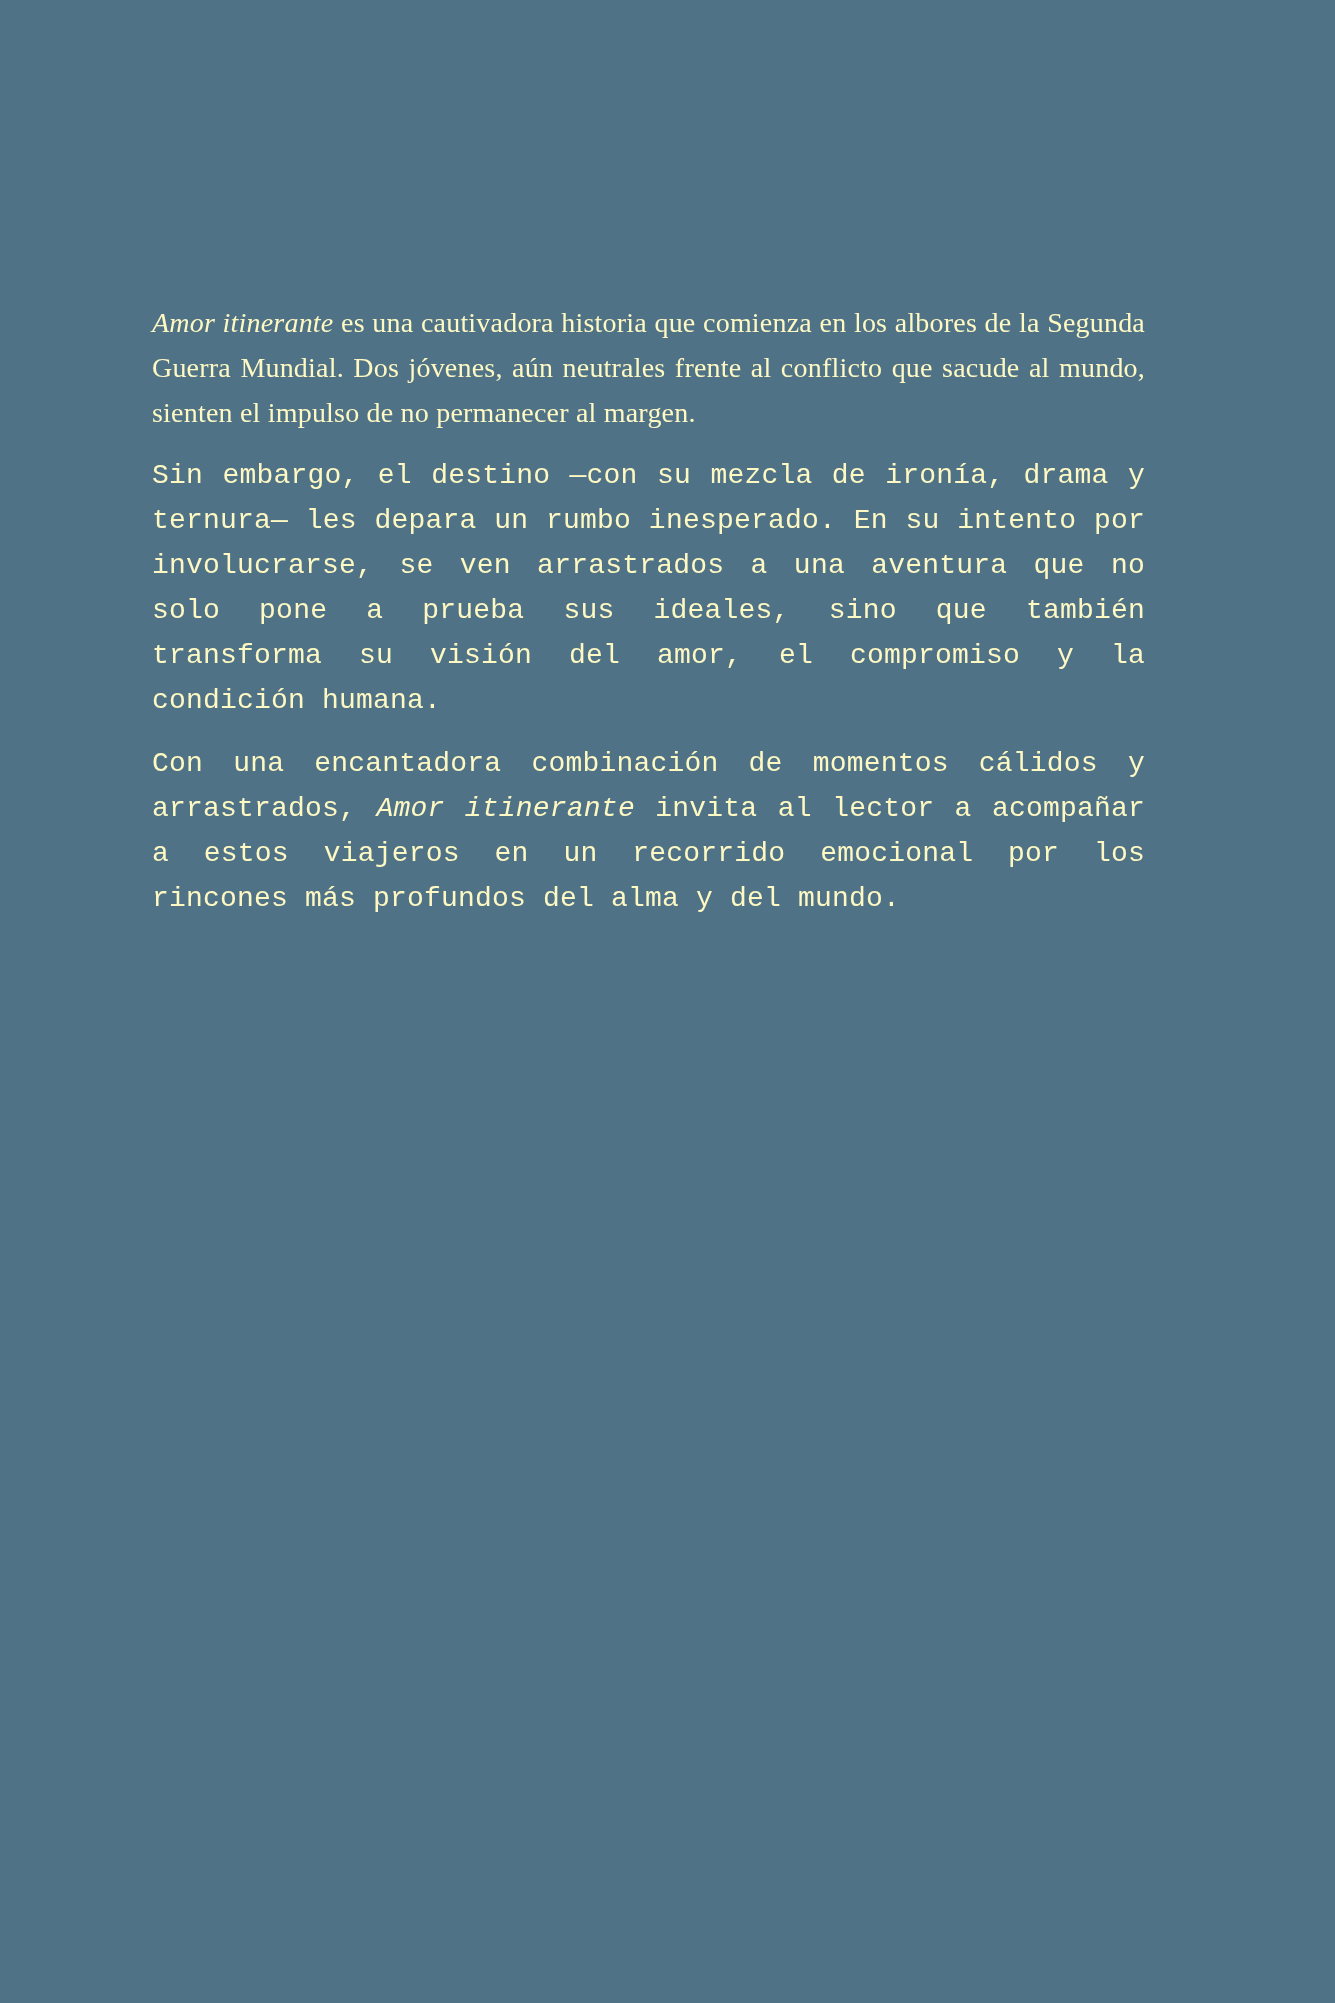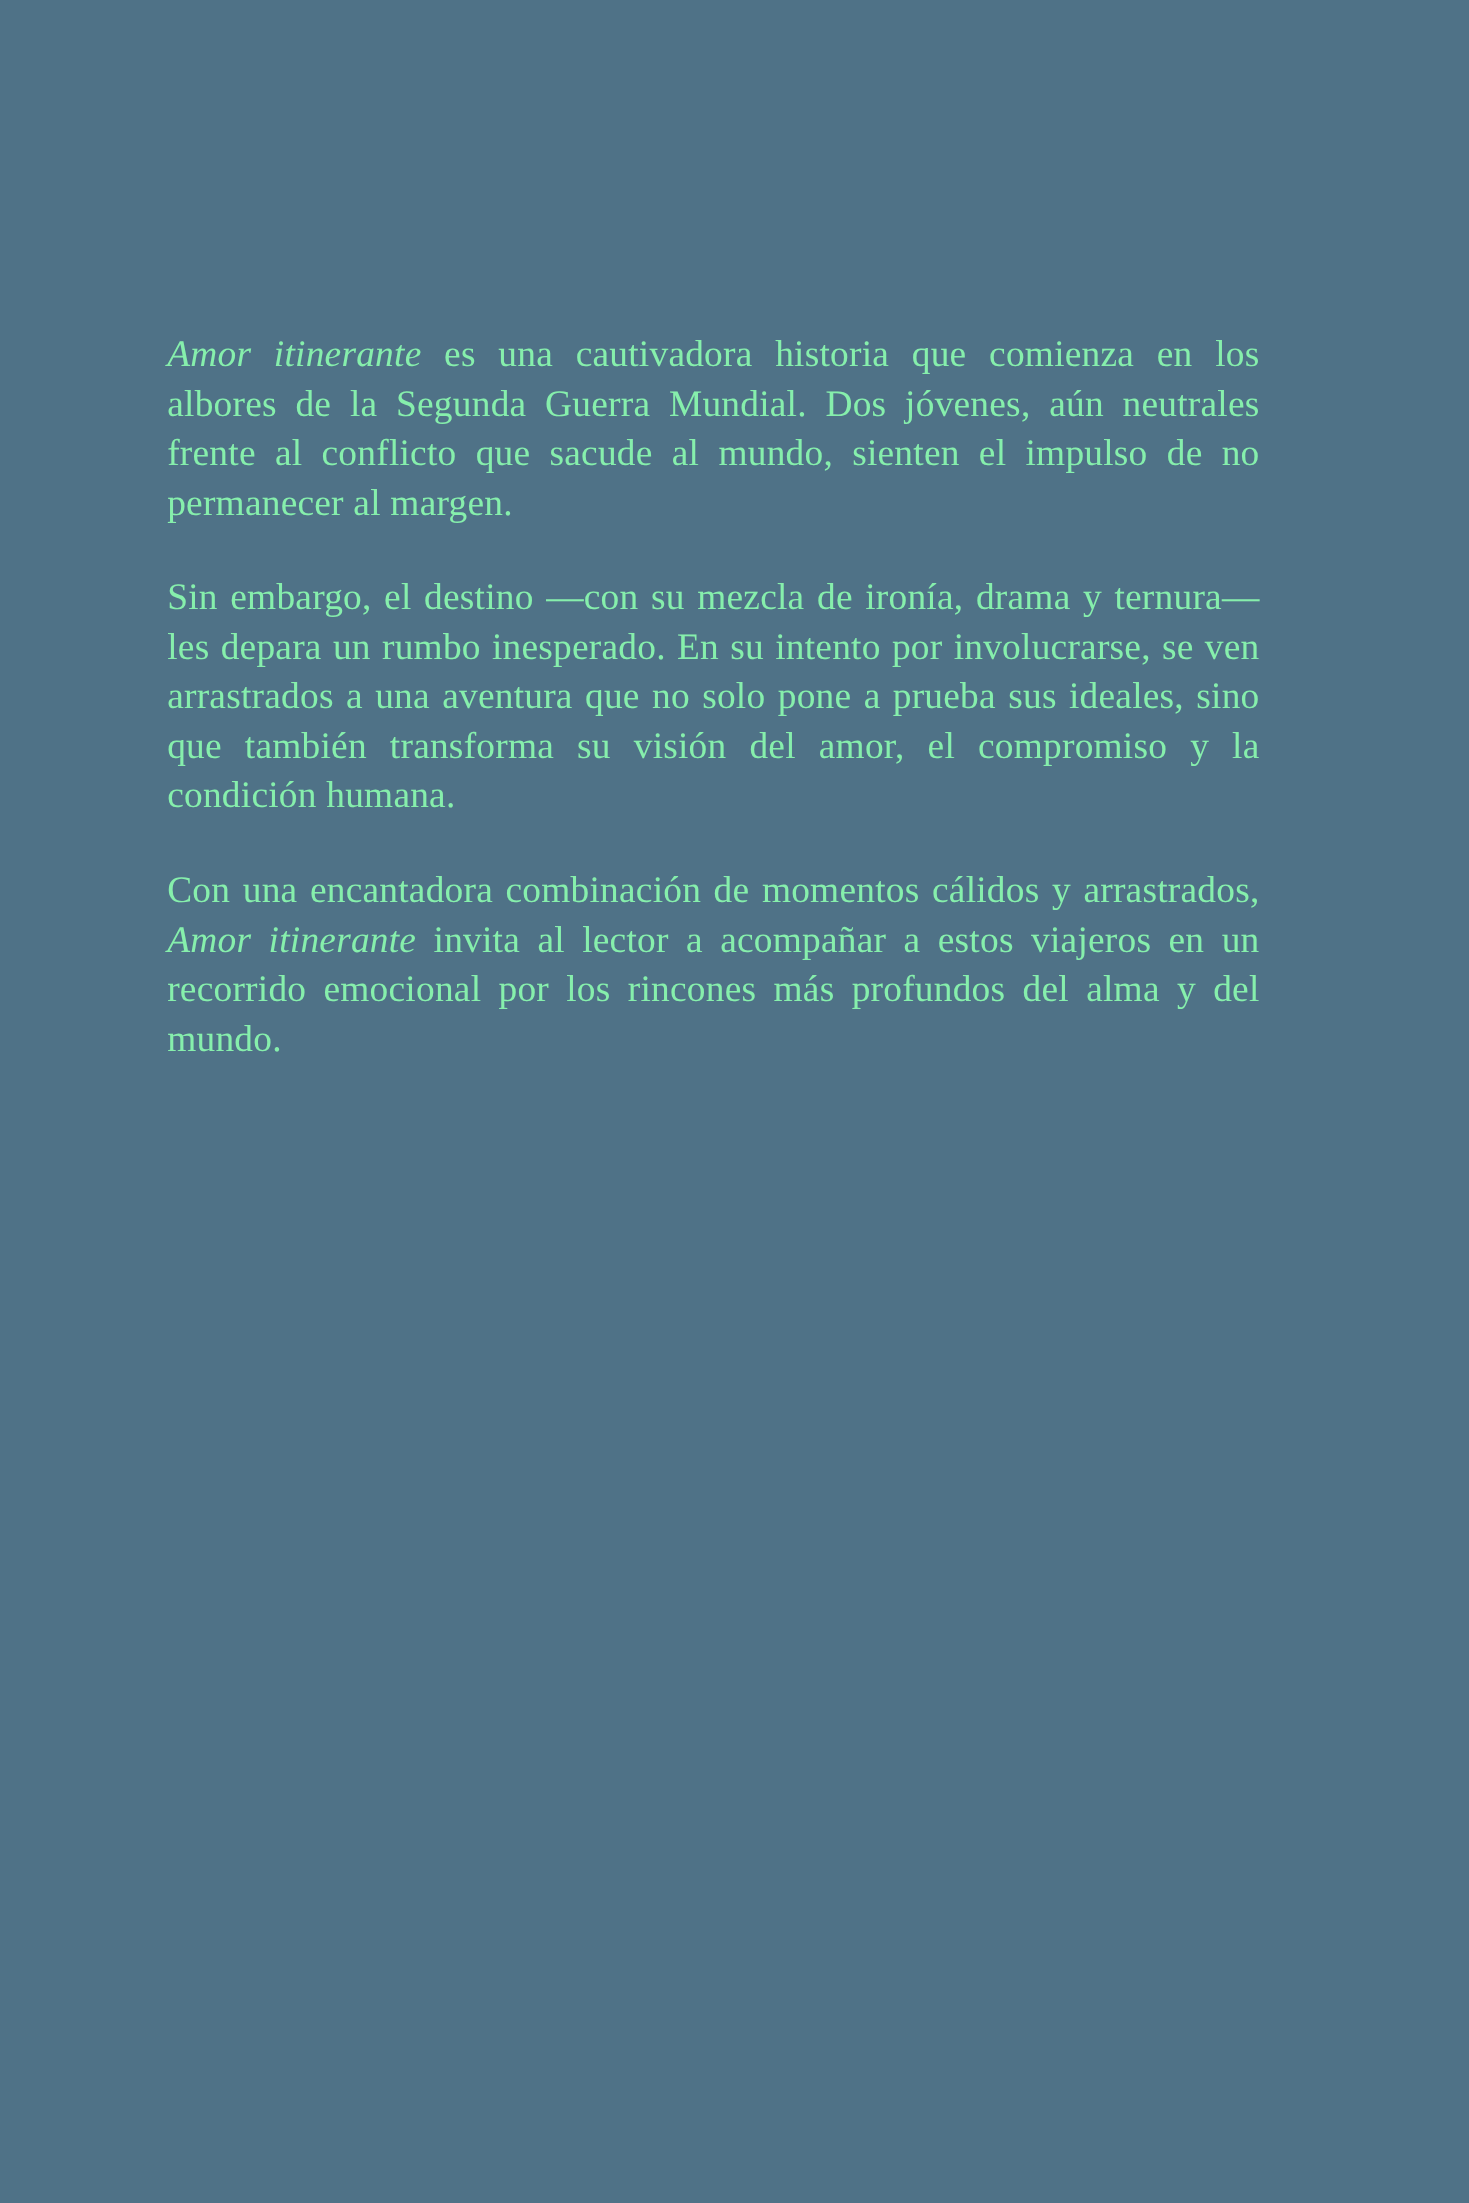--- a/index.html
+++ b/index.html
@@ -17,31 +17,32 @@
   .back-cover {
     position: absolute;
     inset: 0;
     background: #4f7287;
   }
   .synopsis-block {
     position: absolute;
     left: 152px;
     top: 300px;
     width: 993px;
-    color: #86efac;
-    font-size: 34px;
+    color: #fef9c3;
+    font-size: 28px;
     line-height: 45px;
     text-align: justify;
     letter-spacing: 0.2px;
   }
   .synopsis-block p {
     margin: 0;
   }
   .synopsis-block p + p {
-    margin-top: 41px;
+    margin-top: 18px;
+    font-family: Liberation Mono, monospace;
   }
   .book-title {
     font-style: italic;
   }
 </style>
 </head>
 <body>
 
 <div class="back-cover">
   <div class="synopsis-block">

